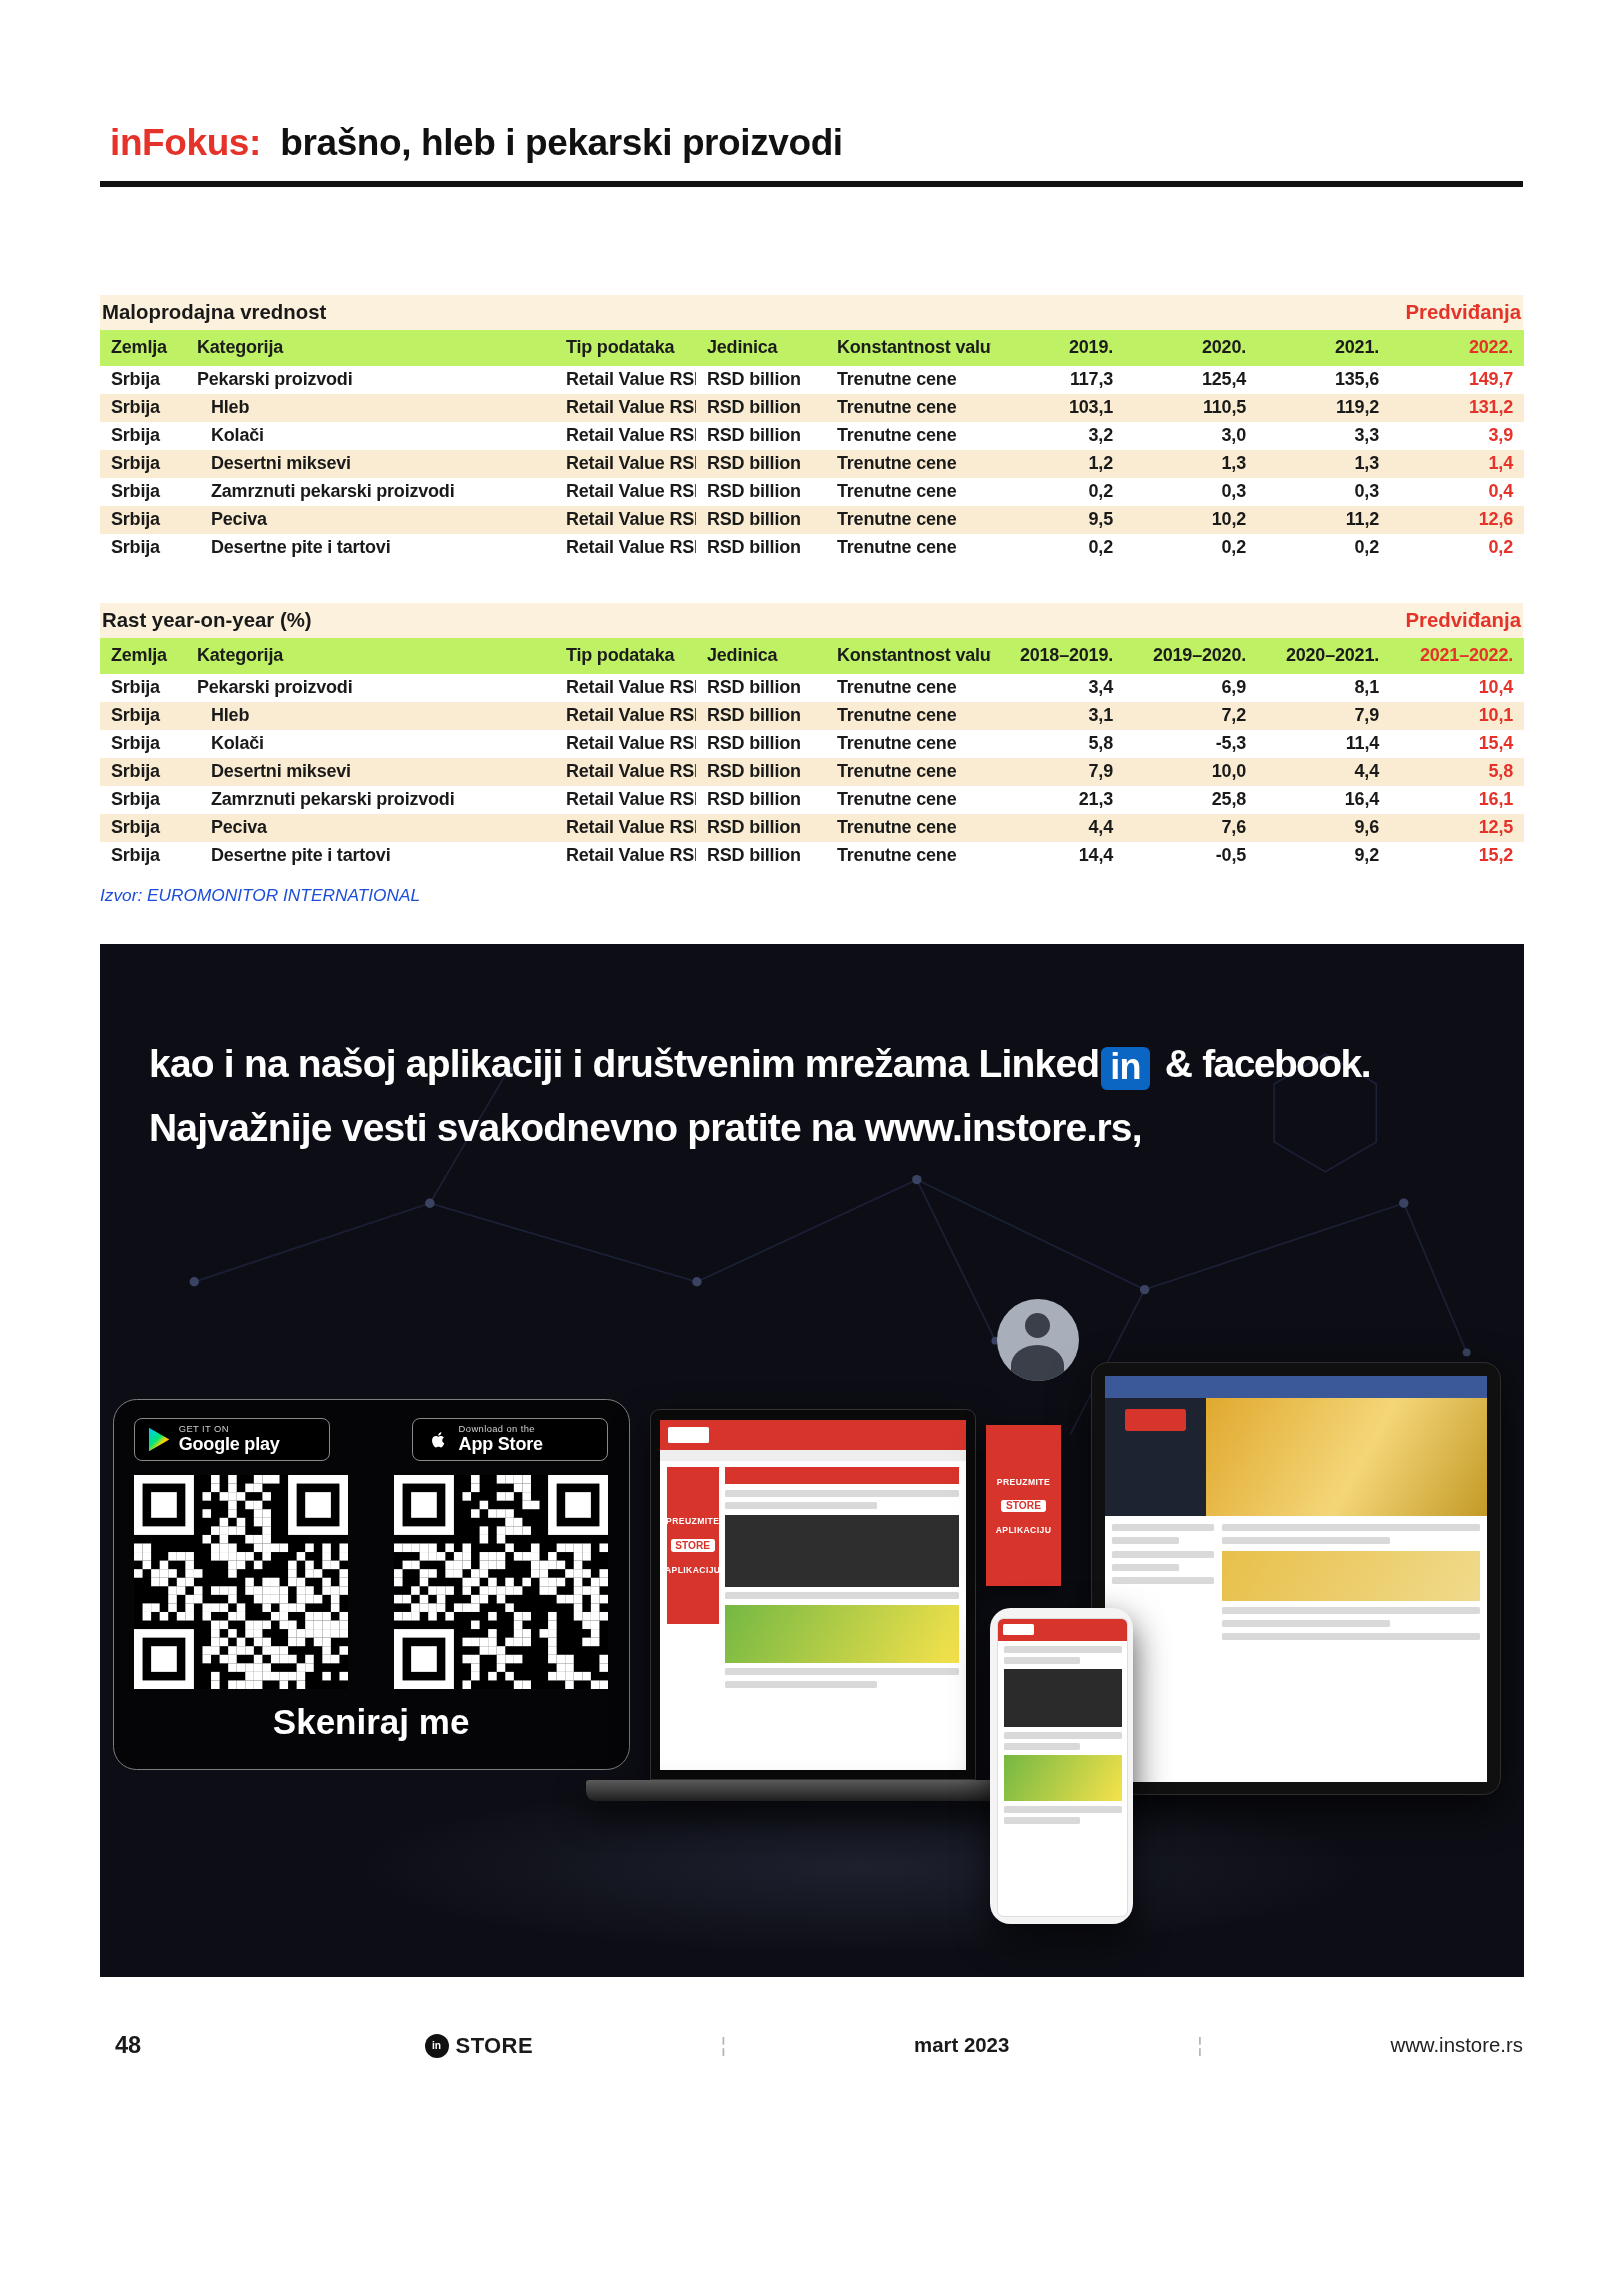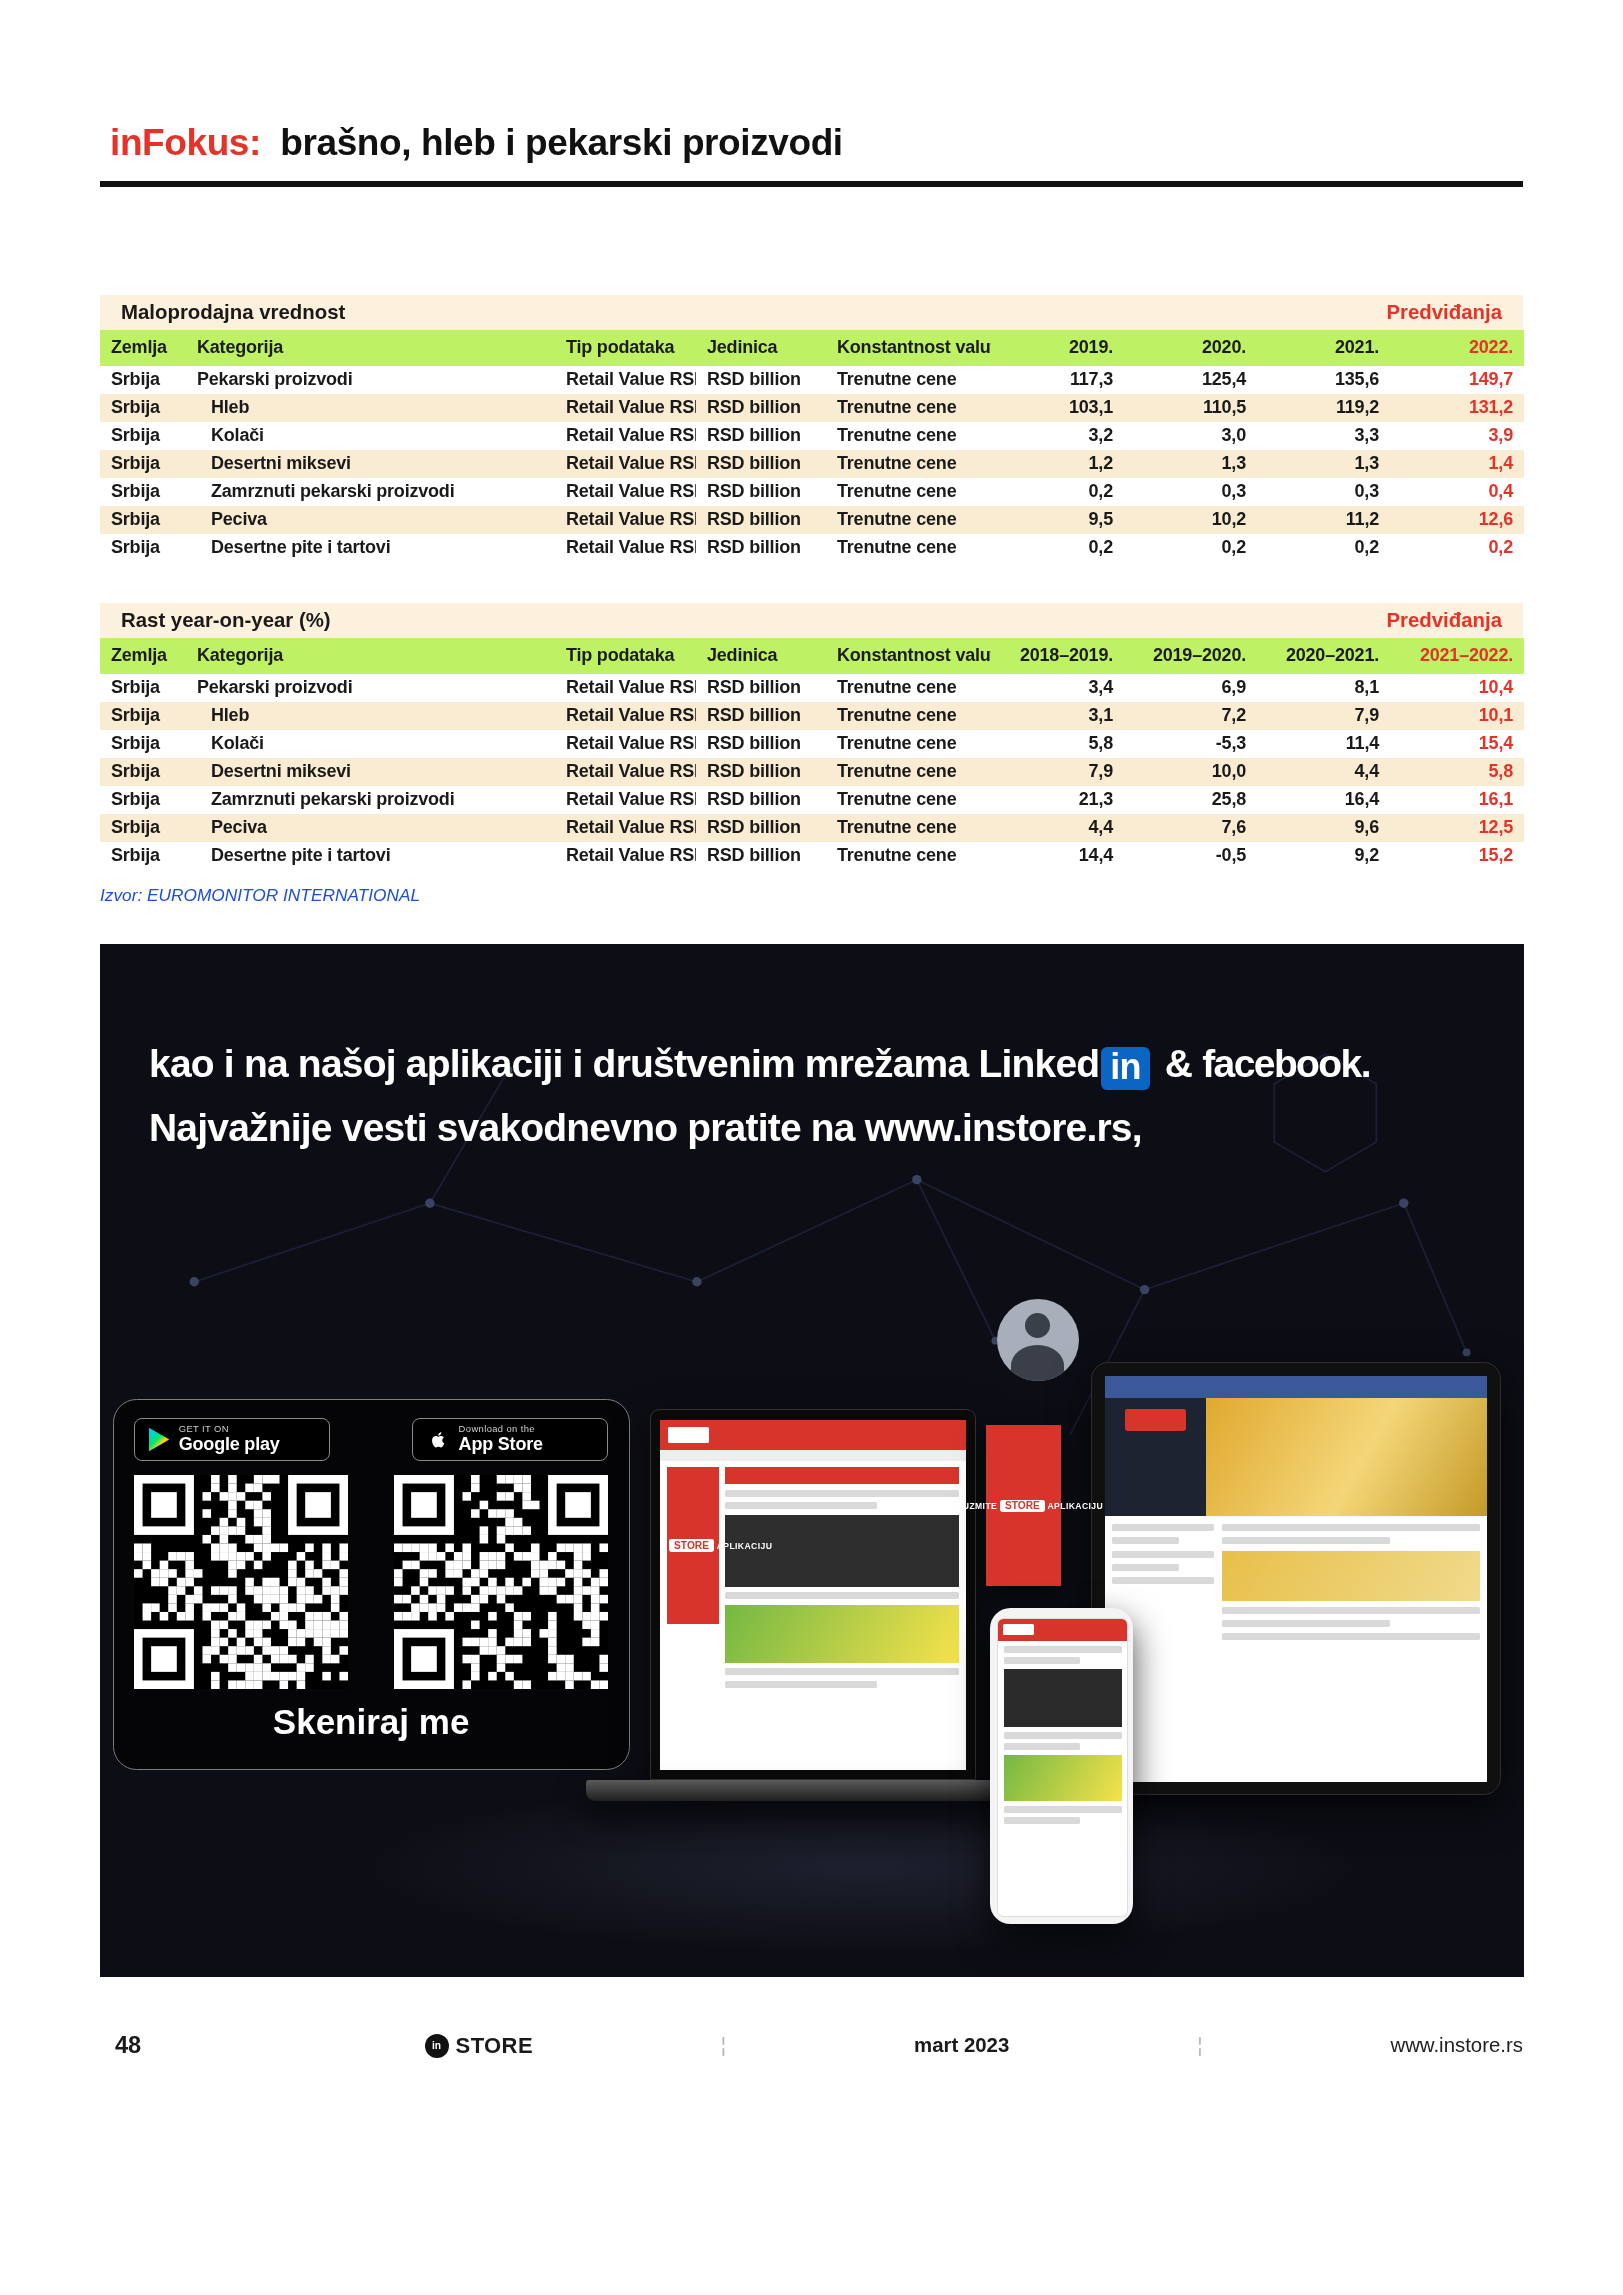--- a/index.html
+++ b/index.html
@@ -14,21 +14,21 @@
   .page-header h1{margin:10px;font-size:37px;font-weight:bold;letter-spacing:-0.4px;}
   .brand{color:#e5332a;}
   .title-text{color:#111;margin-left:9.4px;}
   .rule{height:5.5px;background:#111;margin-top:17.3px;}
 
   
   .table-block{margin-top:108px;}
   .table-block + .table-block{margin-top:41px;}
   .table-title-bar{
     height:35px;background:#fcf1dc;display:flex;align-items:center;
-    justify-content:space-between;padding:0 21px;font-weight:bold;font-size:20.4px;
+    justify-content:space-between;padding:0 2px;font-weight:bold;font-size:20.4px;
   }
   .tb-forecast{color:#e5332a;}
   table.data-table{border-collapse:collapse;table-layout:fixed;width:1424px;}
   .data-table th,.data-table td{
     padding:0 11px;font-size:18px;font-weight:bold;letter-spacing:-0.2px;
     text-align:left;overflow:hidden;white-space:nowrap;
   }
   .data-table thead tr{background:#bef264;height:36px;}
   .data-table thead th{color:#1c1c1c;}
   .data-table tbody tr{height:28px;background:#ffffff;}
@@ -70,21 +70,21 @@
   .gp-icon{width:20.4px;height:23.6px;flex:none;
     background:linear-gradient(135deg,#00c4ff 0%,#00e676 45%,#ffd600 65%,#ff3d00 100%);
     clip-path:polygon(0 0,100% 50%,0 100%);}
   .apple-icon{width:22px;height:25px;flex:none;}
   .qr-row{display:flex;justify-content:space-between;margin-top:14px;}
   svg.qr{width:214px;height:214px;background:#000;}
   .scan-label{margin-top:12.6px;text-align:center;color:#fff;font-weight:bold;font-size:35px;}
 
   
   .promo-card{background:#d7342c;color:#fff;text-align:left;display:flex;
-    flex-direction:row;align-items:center;justify-content:center;gap:3px;
+    flex-direction:column;align-items:center;justify-content:center;gap:13px;
     font-weight:bold;z-index:3;}
   .promo-card .pc-line{font-size:8.6px;letter-spacing:0.4px;}
   .promo-card .pc-store{font-size:10.2px;background:#fff;color:#d7342c;padding:0.8px 4.7px;border-radius:2.4px;}
   .promo-float{position:absolute;left:886px;top:481px;width:75px;height:161px;
     box-shadow:0 9.4px 23.6px rgba(0,0,0,0.6);}
 
   
   .laptop{position:absolute;left:550px;top:465px;z-index:2;}
   .laptop-screen{width:326px;height:371px;background:#0a0a0a;border:0.8px solid #333;
     border-radius:9.4px 9.4px 0 0;padding:9.4px;box-sizing:border-box;box-shadow:0 14px 35px rgba(0,0,0,0.65);}

